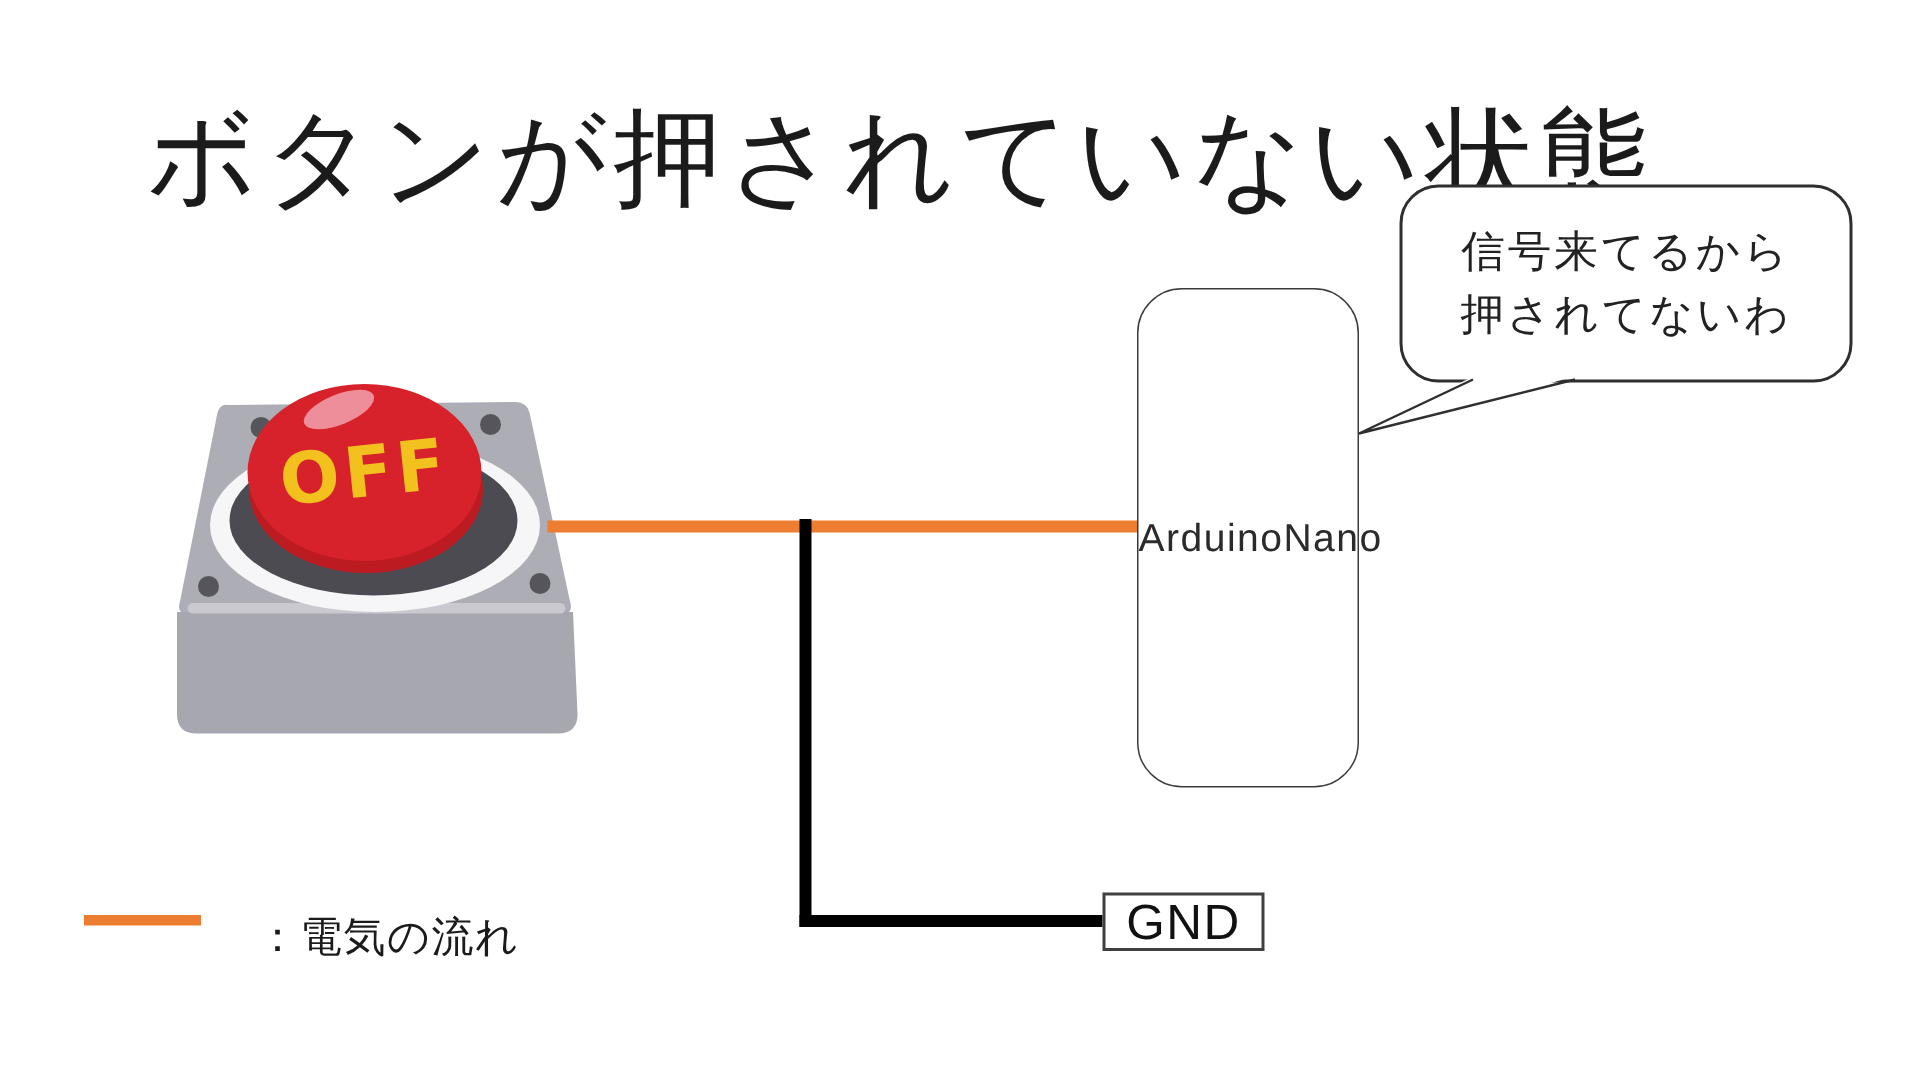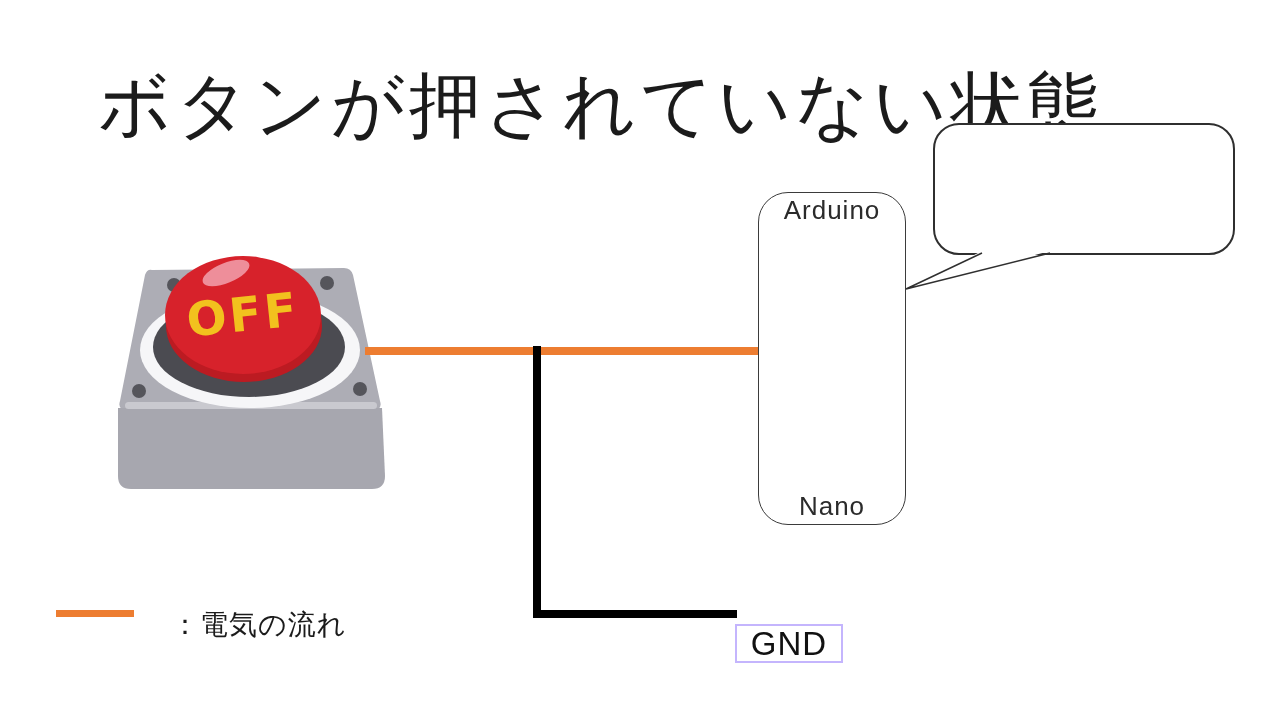--- a/index.html
+++ b/index.html
@@ -31,26 +31,26 @@
   .wire-signal   { left: 365px; top: 347px; width: 393px; height: 8px; background: #ED7D31; }
   .wire-ground-v { left: 533px; top: 346px; width: 8px;  height: 272px; background: #000000; }
   .wire-ground-h { left: 533px; top: 610px; width: 204px; height: 8px;  background: #000000; }
 
   
   .arduino-box {
     left: 758px; top: 192px; width: 148px; height: 333px;
     background: #ffffff;
     border: 1.5px solid #3b3b3b;
     border-radius: 30px;
-    display: flex; flex-direction: column;
+    display: flex; 
     align-items: center; justify-content: space-between;
     z-index: 3;
     font-size: 26px; font-weight: 300;
     line-height: 35px; letter-spacing: 1px;
-    color: #2b2b2b; text-align: center; gap: 20px;
+    color: #2b2b2b; text-align: center;
   }
 
   
   .speech-bubble {
     left: 933px; top: 123px; width: 302px; height: 132px;
     background: #ffffff;
     border: 2px solid #2f2f2f;
     border-radius: 26px;
     display: flex; flex-direction: column;
     align-items: center; justify-content: center;
@@ -59,25 +59,25 @@
     line-height: 42px; letter-spacing: 2px;
     color: #222222; text-align: center;
     white-space: nowrap;
   }
   .bubble-tail { left: 895px; top: 248px; width: 170px; height: 48px; z-index: 5; }
 
   
   .gnd-box {
     left: 735px; top: 595px; width: 108px; height: 39px;
     background: #ffffff;
-    border: 2px solid #c4b5fd;
+    border: 2px solid #404040;
     display: flex; align-items: center; justify-content: center;
     z-index: 3;
     font-size: 33px; font-weight: 300;
-    letter-spacing: 1px; color: #111111; margin-top: 29px;
+    letter-spacing: 1px; color: #111111;
   }
 
   
   .legend-line { left: 56px; top: 610px; width: 78px; height: 7px; background: #ED7D31; }
   .legend-label {
     left: 138px; top: 606px;
     font-size: 28px; font-weight: 300;
     letter-spacing: 1px; color: #1b1b1b;
     white-space: nowrap;
     margin-left: 33px;
@@ -118,20 +118,22 @@
 <div class="abs wire wire-signal"></div>
 <div class="abs wire wire-ground-v"></div>
 <div class="abs wire wire-ground-h"></div>
 
 <div class="abs arduino-box">
   <div>Arduino</div>
   <div>Nano</div>
 </div>
 
 <div class="abs speech-bubble">
+  <div>信号来てるから</div>
+  <div>押されてないわ</div>
 </div>
 
 <svg class="abs bubble-tail" width="170" height="48" viewBox="0 0 170 48">
   <polygon points="155,3 11,41 87,3" fill="#ffffff"></polygon>
   <path d="M 155,5 L 11,41 L 87,5" fill="none" stroke="#2f2f2f" stroke-width="1.6"></path>
 </svg>
 
 <div class="abs gnd-box">
   <span>GND</span>
 </div>

